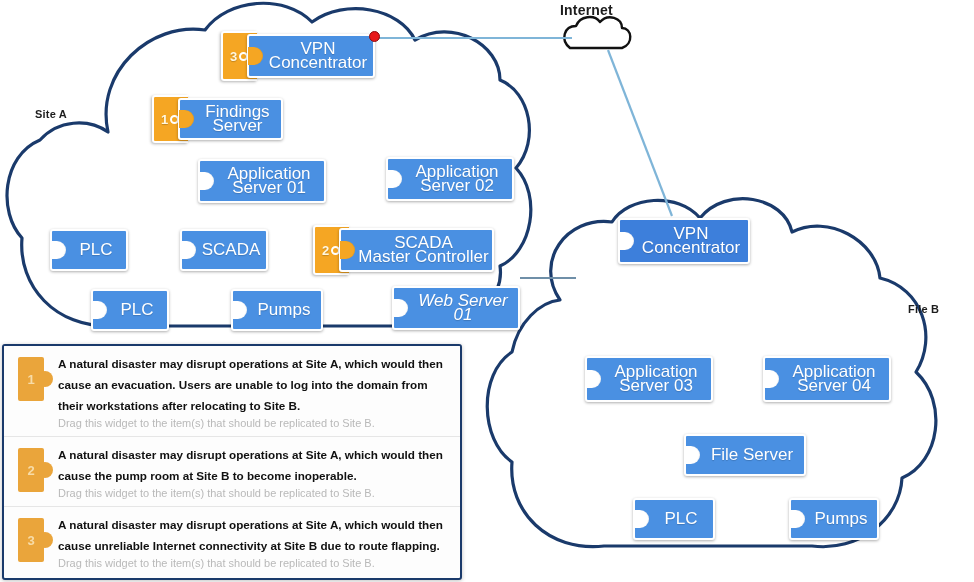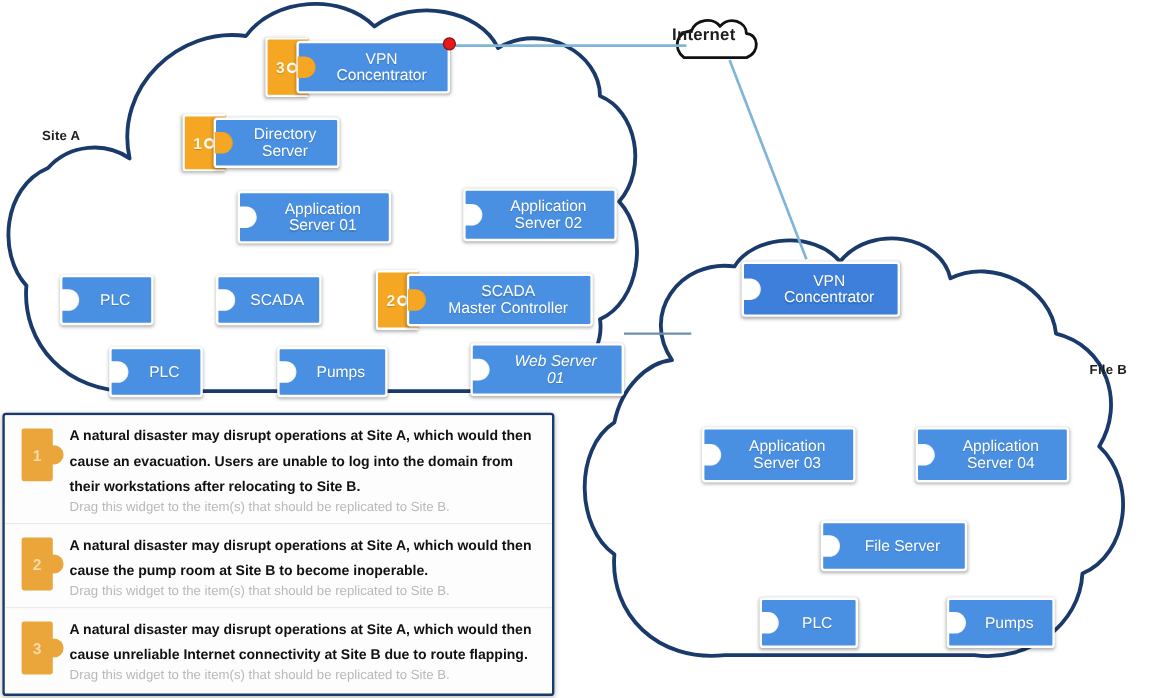--- a/index.html
+++ b/index.html
@@ -16,28 +16,28 @@
   #clouds{position:absolute;left:0;top:0;width:974px;height:582px;}
 
   
   .site-label{
     position:absolute;
     font-size:11px;font-weight:bold;color:#1d1d1d;
     letter-spacing:.2px;white-space:nowrap;
   }
   #site-a-label{left:35px;top:108px;}
   #site-b-label{left:908px;top:303px;}
-  #internet-label{left:560px;top:2px;font-size:14px;margin-top:18px;}
+  #internet-label{left:560px;top:2px;font-size:14px;}
 
   
   .node{
     position:absolute;
     box-sizing:border-box;
     color:#ffffff;
-    font-size:13px;
+    font-size:17px;
     line-height:14px;
     text-align:center;
     display:flex;align-items:center;justify-content:center;
     background:#4a90e2;
     border:2px solid #ffffff;
     border-radius:3px;
     box-shadow:0 1px 3px rgba(0,0,0,.32);
     text-shadow:0 1px 1px rgba(0,0,0,.18);
     padding-left:14px;
     z-index:6;
@@ -197,21 +197,21 @@
       </div>
       <div class="node on-orange" style="left: 247px; top: 34px; width: 128px; height: 44px;">
         <span class="lbl">VPN
 Concentrator</span>
       </div>
       <div class="tab" style="left: 152px; top: 95px; width: 36px; height: 48px;">
         <span>1</span>
         <span class="knob"></span>
       </div>
       <div class="node on-orange" style="left: 178px; top: 98px; width: 105px; height: 42px;">
-        <span class="lbl">Directory
+        <span class="lbl">Findings
 Server</span>
       </div>
       <div class="node" style="left: 198px; top: 159px; width: 128px; height: 44px;">
         <span class="lbl">Application
 Server 01</span>
       </div>
       <div class="node" style="left: 386px; top: 157px; width: 128px; height: 44px;">
         <span class="lbl">Application
 Server 02</span>
       </div>

